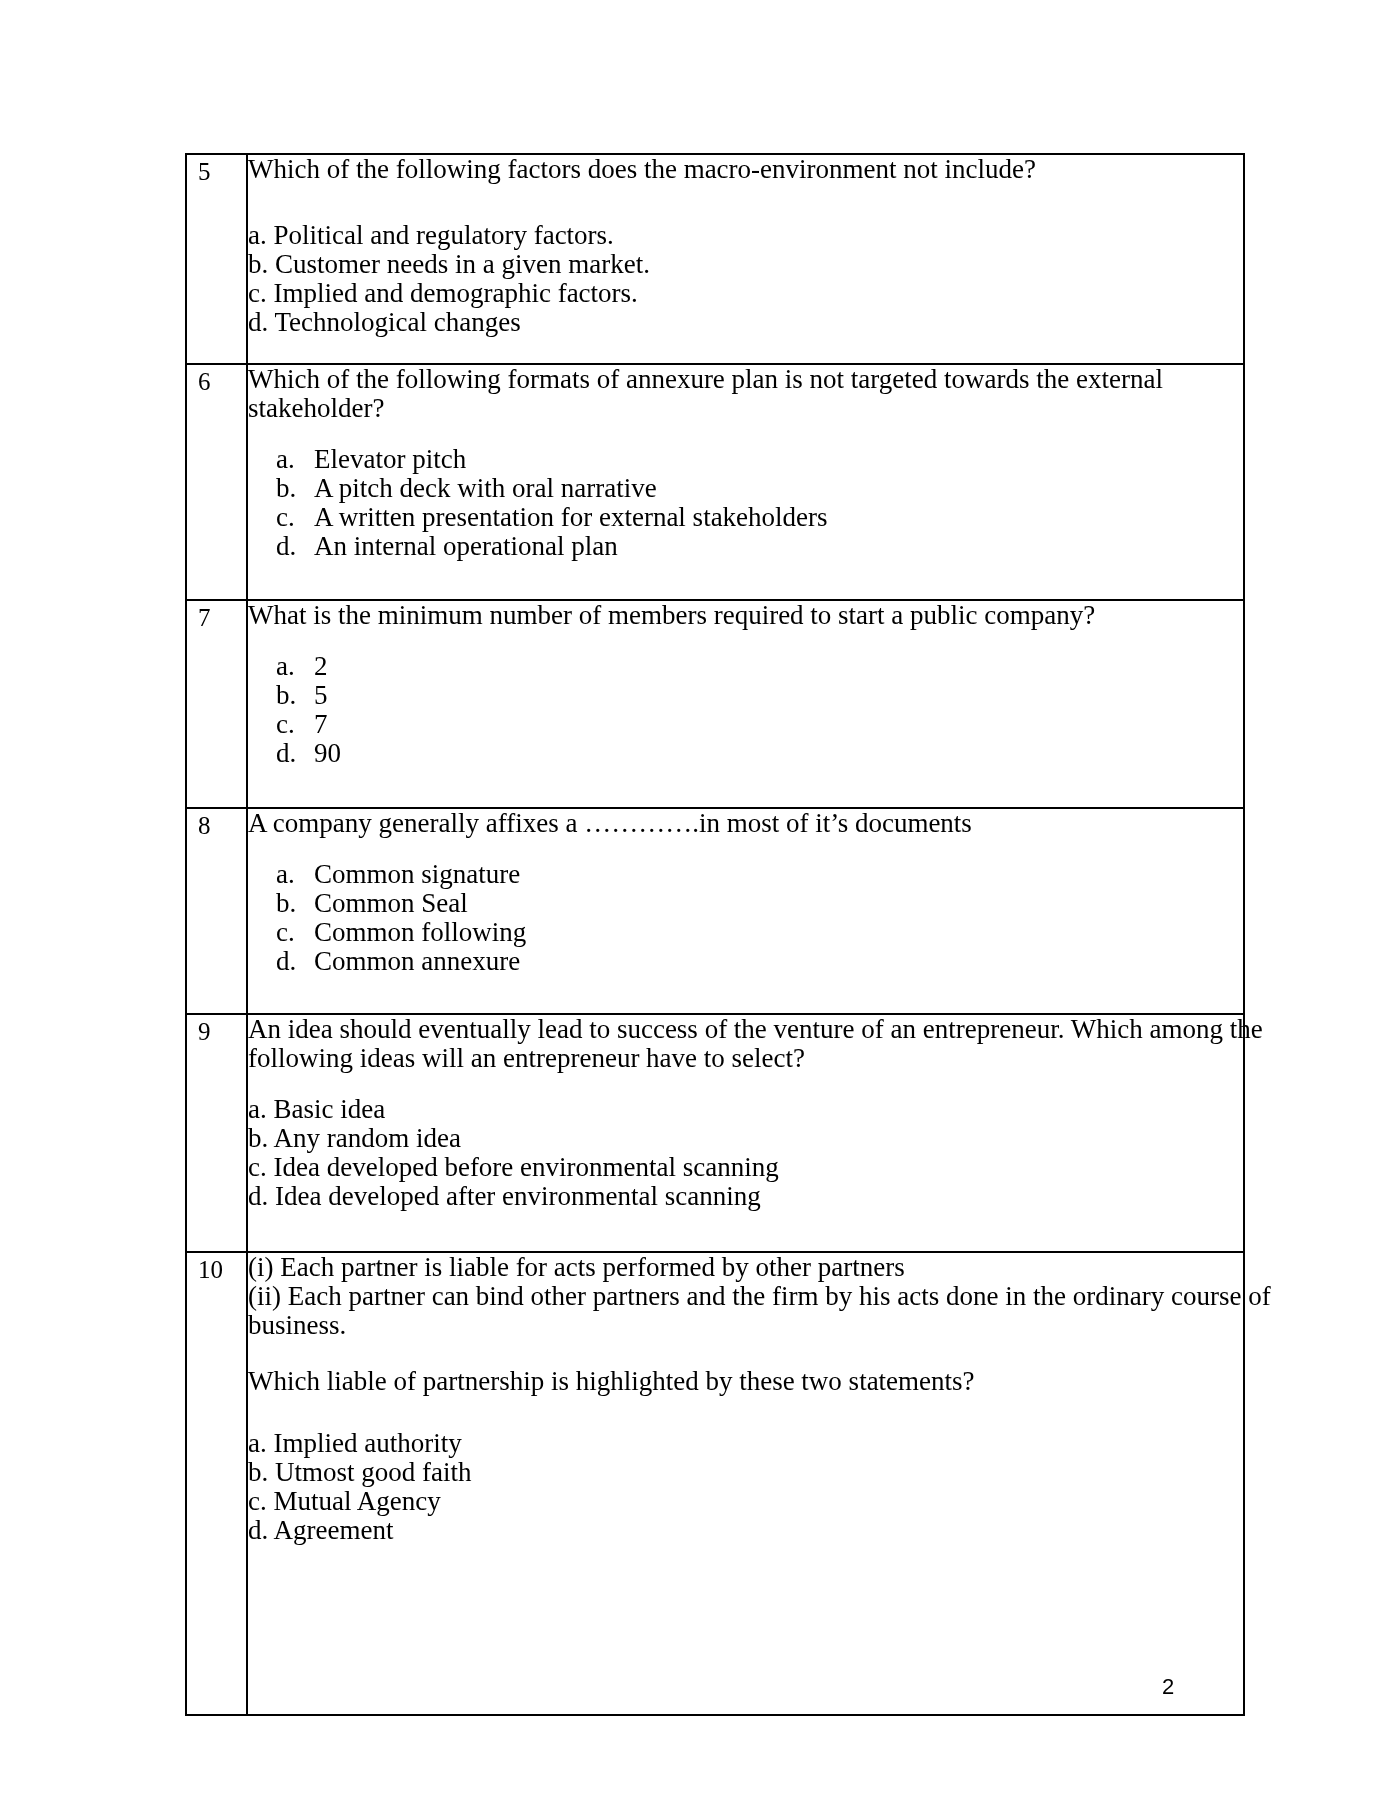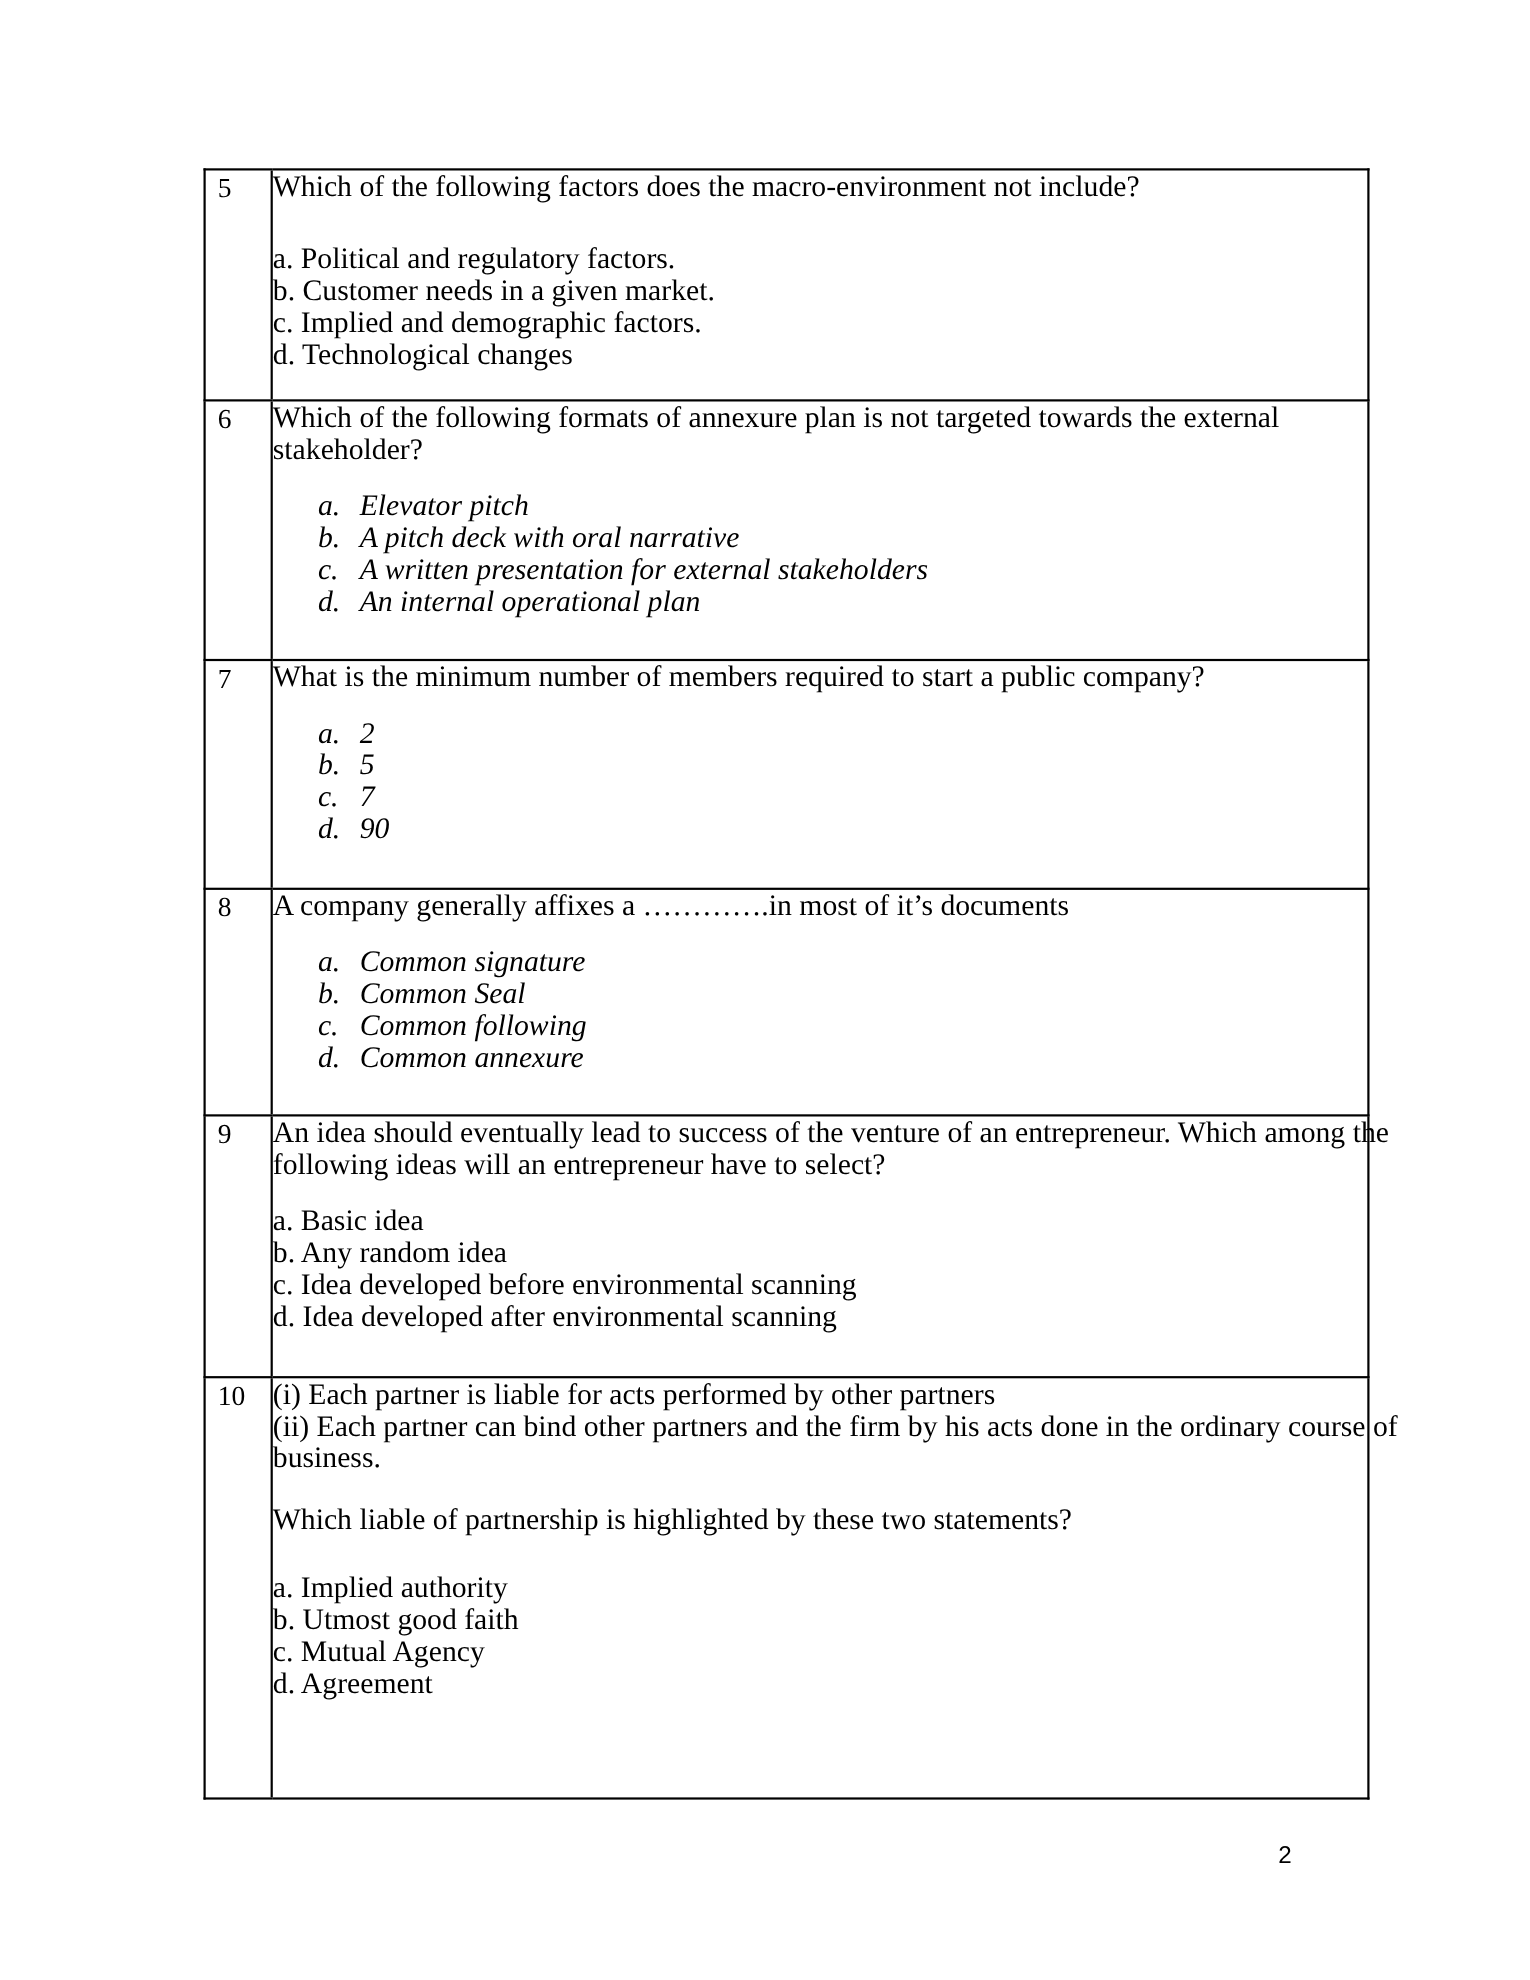--- a/index.html
+++ b/index.html
@@ -8,21 +8,21 @@
   .qtable { position: absolute; left: 185px; top: 153px; width: 1060px;
             border-collapse: collapse; table-layout: fixed; }
   .qtable td { border: 2px solid #000; vertical-align: top; padding: 0; }
   .qtable td.num { width: 59px; border-right: 1.5px solid #444; }
   .num-text { display: block; padding: 2px 0 0 11px; font-size: 25px; line-height: 29px; }
   .body { padding: 2px 10px 0 10px; font-size: 27px; line-height: 29px; }
   .line { display: block; white-space: pre; }
   .blank { display: block; height: 29px; }
   .blank-s { display: block; height: 27px; }
   .opt { display: block; white-space: pre; }
-  .opt-list .opt { padding-left: 41px; font-style: italic; }
+  .opt-list .opt { padding-left: 28px; }
   .opt-list .letter { display: inline-block; width: 38px; }
   .pagenum { position: absolute; left: 1162px; top: 1674px; font-family: "Liberation Sans", "DejaVu Sans", sans-serif;
              font-size: 22px; }
 </style>
 </head>
 <body>
 
 <table class="qtable">
 
   <tbody>
@@ -97,21 +97,21 @@
       <span class="line">An idea should eventually lead to success of the venture of an entrepreneur. Which among the</span>
       <span class="line">following ideas will an entrepreneur have to select?</span>
       <span class="blank" style="height:22px"></span>
       <span class="opt">a. Basic idea</span>
       <span class="opt">b. Any random idea</span>
       <span class="opt">c. Idea developed before environmental scanning</span>
       <span class="opt">d. Idea developed after environmental scanning</span>
     </td>
   </tr>
 
-  <tr style="height:383px">
+  <tr style="height:463px">
     <td class="num">
       <span class="num-text">10</span>
     </td>
     <td class="body">
       <span class="line">(i) Each partner is liable for acts performed by other partners</span>
       <span class="line">(ii) Each partner can bind other partners and the firm by his acts done in the ordinary course of</span>
       <span class="line">business.</span>
       <span class="blank-s"></span>
       <span class="line">Which liable of partnership is highlighted by these two statements?</span>
       <span class="blank" style="height:33px"></span>

